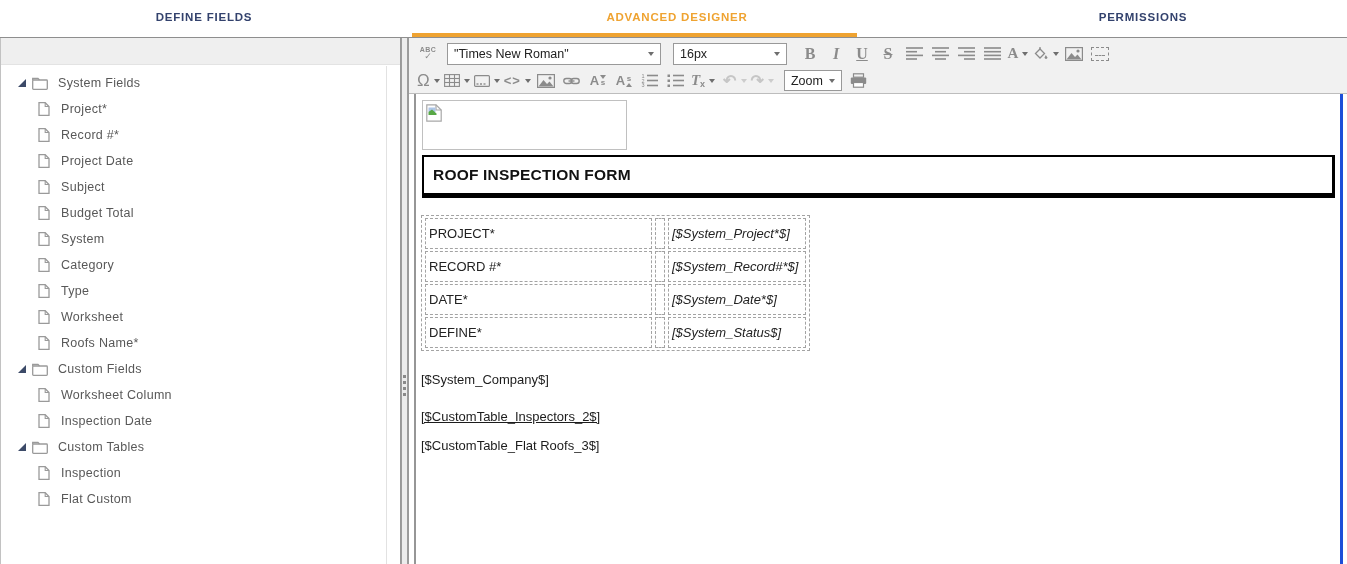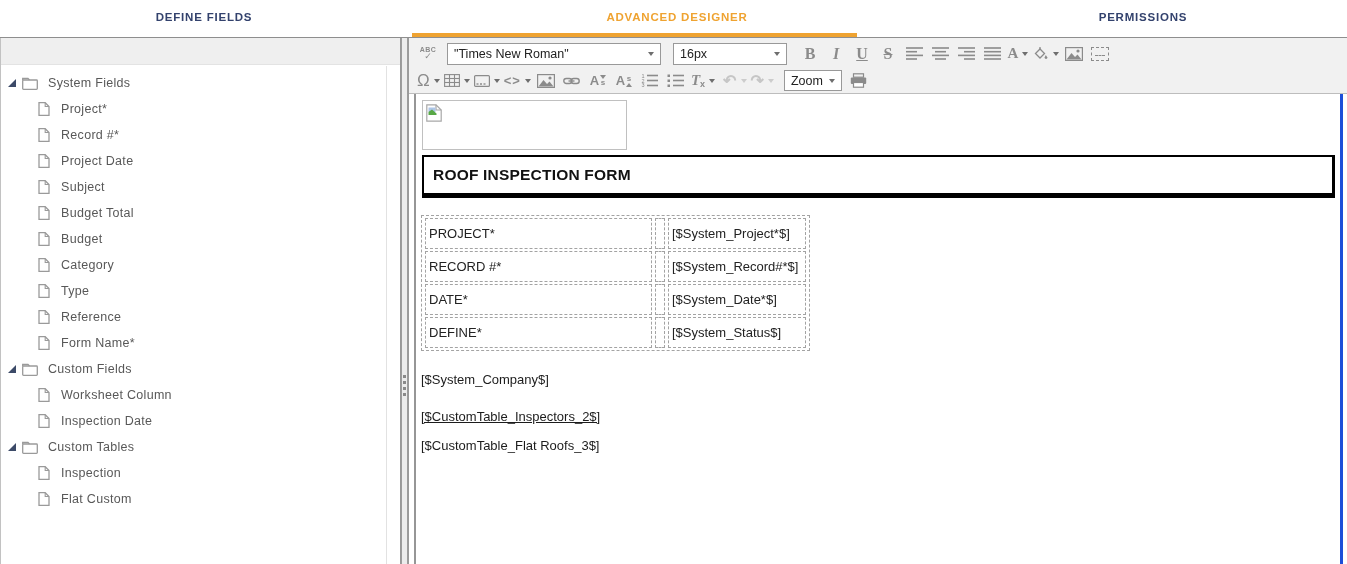--- a/index.html
+++ b/index.html
@@ -20,21 +20,21 @@
     background:#efa331; }
 
   
   .left-panel{ position:absolute; left:0; top:38px; width:401px; height:526px;
     background:#fff; border-left:1px solid #c2c2c2; border-right:1px solid #989898; }
   .left-panel-header{ height:27px; background:#efefef; border-bottom:1px solid #e3e3e3; }
   .scroll-gutter{ position:absolute; top:28px; right:13px; width:1px; height:498px; background:#e2e2e2; }
   .tree{ padding-top:5px; }
   .trow{ height:26px; display:flex; align-items:center; color:#585858;
     font-size:12.5px; letter-spacing:.3px; cursor:pointer; white-space:nowrap; }
-  .trow.folder{ padding-left:7px; }
+  .trow.folder{ padding-left:17px; }
   .trow.child{ padding-left:37px; }
   .twisty{ width:0; height:0; border:4px solid transparent;
     border-right-color:#3c4a68; border-bottom-color:#3c4a68; margin-right:6px; }
   .ticon{ display:inline-flex; margin-right:10px; }
   .trow.child .ticon{ margin-right:11px; }
   .tlabel{ color:#585858; }
 
   
   .splitter{ position:absolute; left:401px; top:38px; width:7px; height:526px;
     background:#ececec; border-left:1px solid #9c9c9c; border-right:1px solid #9c9c9c; cursor:col-resize; }
@@ -85,21 +85,21 @@
   .img-box{ width:205px; height:50px; border:1px solid #c0c0c0; margin-left:2px; padding:3px; }
   .title-box{ margin:5px 5px 0 2px; border:2px solid #000; border-right-width:3px;
     border-bottom-width:5px; padding:9px 9px; font-weight:bold; font-size:15.5px;
     color:#111; letter-spacing:.2px; }
   .fields-wrap{ display:inline-block; border:1px dashed #a3a3a3; margin:17px 0 0 1px; padding:0; }
   table.fields{ border-collapse:separate; border-spacing:3px 2px; }
   table.fields td{ border:1px dashed #a3a3a3; height:31px; font-size:13px; color:#222;
     padding:0 2px 0 3px; vertical-align:middle; }
   td.fld-label{ width:227px; }
   td.fld-spacer{ width:10px; padding:0; }
-  td.fld-value{ width:138px; }
+  td.fld-value{ width:138px;font-style:italic; }
   .doc p{ font-size:13px; color:#1c1c1c; margin:12px 0 0 1px; }
   .ph-0{ margin-top:17px !important; }
   .ph-1{ margin-top:22px !important;text-decoration:underline; }
   .ph-2{ margin-top:14px !important; }
 
   svg{ display:block; }
 </style>
 </head>
 <body>
 
@@ -169,21 +169,21 @@
         </span>
         <span class="tlabel">Budget Total</span>
       </div>
       <div class="trow child">
         <span class="ticon">
           <svg width="12" height="14" viewBox="0 0 12 14">
             <path d="M1 0.7 H7.2 L11 4.5 V13.3 H1 Z" fill="none" stroke="#9a9a9a" stroke-width="1.3"></path>
             <path d="M7.2 0.7 V4.5 H11" fill="none" stroke="#9a9a9a" stroke-width="1.1"></path>
           </svg>
         </span>
-        <span class="tlabel">Budget</span>
+        <span class="tlabel">System</span>
       </div>
       <div class="trow child">
         <span class="ticon">
           <svg width="12" height="14" viewBox="0 0 12 14">
             <path d="M1 0.7 H7.2 L11 4.5 V13.3 H1 Z" fill="none" stroke="#9a9a9a" stroke-width="1.3"></path>
             <path d="M7.2 0.7 V4.5 H11" fill="none" stroke="#9a9a9a" stroke-width="1.1"></path>
           </svg>
         </span>
         <span class="tlabel">Category</span>
       </div>
@@ -196,30 +196,30 @@
         </span>
         <span class="tlabel">Type</span>
       </div>
       <div class="trow child">
         <span class="ticon">
           <svg width="12" height="14" viewBox="0 0 12 14">
             <path d="M1 0.7 H7.2 L11 4.5 V13.3 H1 Z" fill="none" stroke="#9a9a9a" stroke-width="1.3"></path>
             <path d="M7.2 0.7 V4.5 H11" fill="none" stroke="#9a9a9a" stroke-width="1.1"></path>
           </svg>
         </span>
-        <span class="tlabel">Reference</span>
-      </div>
-      <div class="trow child">
-        <span class="ticon">
-          <svg width="12" height="14" viewBox="0 0 12 14">
-            <path d="M1 0.7 H7.2 L11 4.5 V13.3 H1 Z" fill="none" stroke="#9a9a9a" stroke-width="1.3"></path>
-            <path d="M7.2 0.7 V4.5 H11" fill="none" stroke="#9a9a9a" stroke-width="1.1"></path>
-          </svg>
-        </span>
-        <span class="tlabel">Form Name*</span>
+        <span class="tlabel">Worksheet</span>
+      </div>
+      <div class="trow child">
+        <span class="ticon">
+          <svg width="12" height="14" viewBox="0 0 12 14">
+            <path d="M1 0.7 H7.2 L11 4.5 V13.3 H1 Z" fill="none" stroke="#9a9a9a" stroke-width="1.3"></path>
+            <path d="M7.2 0.7 V4.5 H11" fill="none" stroke="#9a9a9a" stroke-width="1.1"></path>
+          </svg>
+        </span>
+        <span class="tlabel">Roofs Name*</span>
       </div>
       <div class="trow folder">
         <span class="twisty"></span>
         <span class="ticon">
           <svg width="16" height="13" viewBox="0 0 16 13">
             <path d="M0.7 3 V1.5 H6 L7.5 3" fill="none" stroke="#9a9a9a" stroke-width="1.3"></path>
             <rect x="0.7" y="3" width="14.6" height="9.3" rx="0.8" fill="none" stroke="#9a9a9a" stroke-width="1.3"></rect>
           </svg>
         </span>
         <span class="tlabel">Custom Fields</span>

